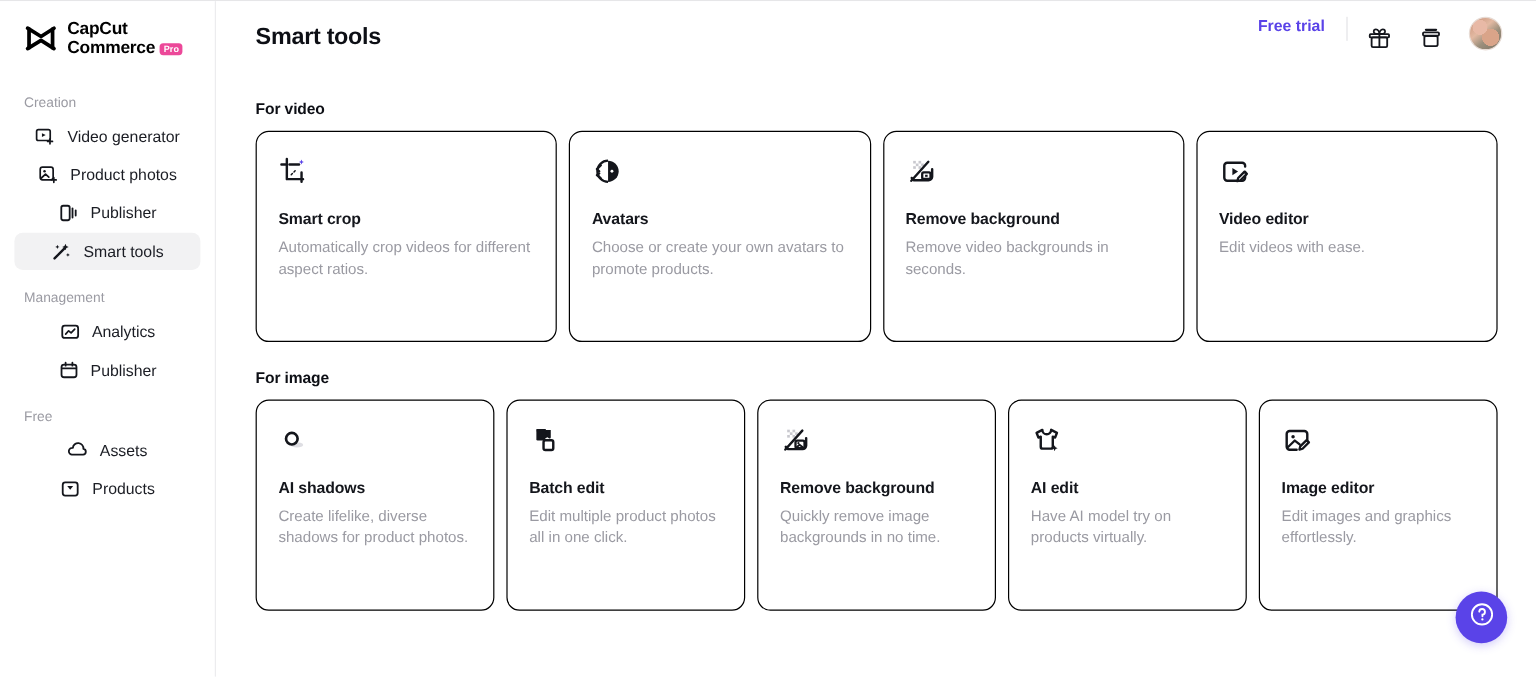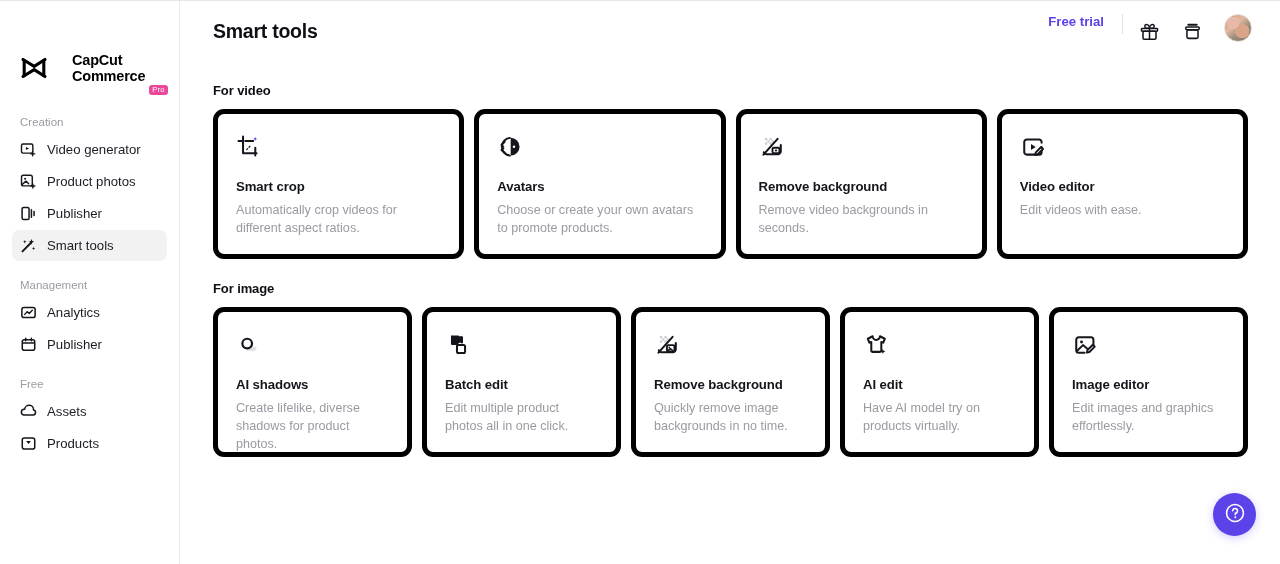--- a/index.html
+++ b/index.html
@@ -14,42 +14,43 @@
          border-top: 1px solid #e6e6e8; }
 
   
   .sidebar {
     width: 180px; height: 563px; flex: 0 0 180px;
     border-right: 1px solid #ececee;
     padding: 0 12px;
     background: #fff;
     position: relative;
   }
-  .logo-row { display: flex; align-items: center; gap: 24px; padding: 14px 0 0 8px; margin-top: 36px; }
+  .logo-row { display: flex; align-items: center; gap: 8px; padding: 14px 0 0 8px; }
   .logo-mark { width: 28px; height: 26px; flex: 0 0 28px; }
   .logo-text { line-height: 1.08; }
   .logo-l1 { font-size: 14.5px; font-weight: 700; letter-spacing: -0.2px; color: #000; }
   .logo-l2row { display: flex; align-items: center; gap: 4px; }
   .logo-l2 { font-size: 14.5px; font-weight: 700; letter-spacing: -0.2px; color: #000; }
   .pro-badge {
-    background: #ec4899; color: #fff; font-size: 7.5px; font-weight: 400;
+    background: #ec4899; color: #fff; font-size: 7.5px; font-weight: 700;
     border-radius: 3px; padding: 1px 3px 1.5px; line-height: 1; letter-spacing: .2px;
-    position: relative; top: 14px;
+    position: relative; top: 1px;
   }
 
   .nav-group { margin-top: 18px; }
   .nav-group.first { margin-top: 32px; }
   .group-label {
     font-size: 11.5px; color: #9b9ba3; padding: 0 0 6px 8px; font-weight: 400;
   }
   .nav-item {
     display: flex; align-items: center; gap: 10px;
     height: 31px; padding: 0 8px; border-radius: 7px;
     font-size: 13.2px; color: #1b1d24; cursor: pointer;
     margin-bottom: 1px;
+    justify-content: center;
   }
   .nav-item.active { background: #f2f2f3; font-weight: 400; }
   .nav-item .ic { width: 17px; height: 17px; flex: 0 0 17px; display: flex; align-items: center; justify-content: center; }
   .nav-item .ic svg { display: block; }
 
   
   .main { flex: 1 1 auto; height: 563px; position: relative; background: #fff; overflow: hidden; }
   .topbar {
     height: 60px; display: flex; align-items: center;
     padding: 0 28px 0 33px; justify-content: space-between;
@@ -72,22 +73,22 @@
       border: 1px solid #e7dbd4;
   }
 
   .content { padding: 12px 32px 0 33px; }
   .section-title {
     font-size: 13px; font-weight: 700; color: #0d0f15; letter-spacing: -0.1px;
     margin: 10px 0 11px 0;
   }
   .card-row { display: flex; gap: 10px; }
   .card {
-    flex: 1 1 0; min-width: 0; height: 150px;
-    border: 5px solid #000000; border-radius: 11px;
+    flex: 1 1 0; min-width: 0; height: 176px;
+    border: 1px solid #000000; border-radius: 11px;
     background: #fff; padding: 20px 18px 0 18px;
     cursor: pointer;
   }
   .card-icon { height: 30px; margin-bottom: 15px; display: flex; align-items: flex-start; }
   .card-title { font-size: 13.2px; font-weight: 700; color: #14161c; margin-bottom: 7px; letter-spacing: -0.1px; }
   .card-desc { font-size: 12.6px; line-height: 1.43; color: #9a9aa2; }
 
   .help-fab {
     position: absolute; right: 24px; bottom: 28px;
     width: 43px; height: 43px; border-radius: 50%;

